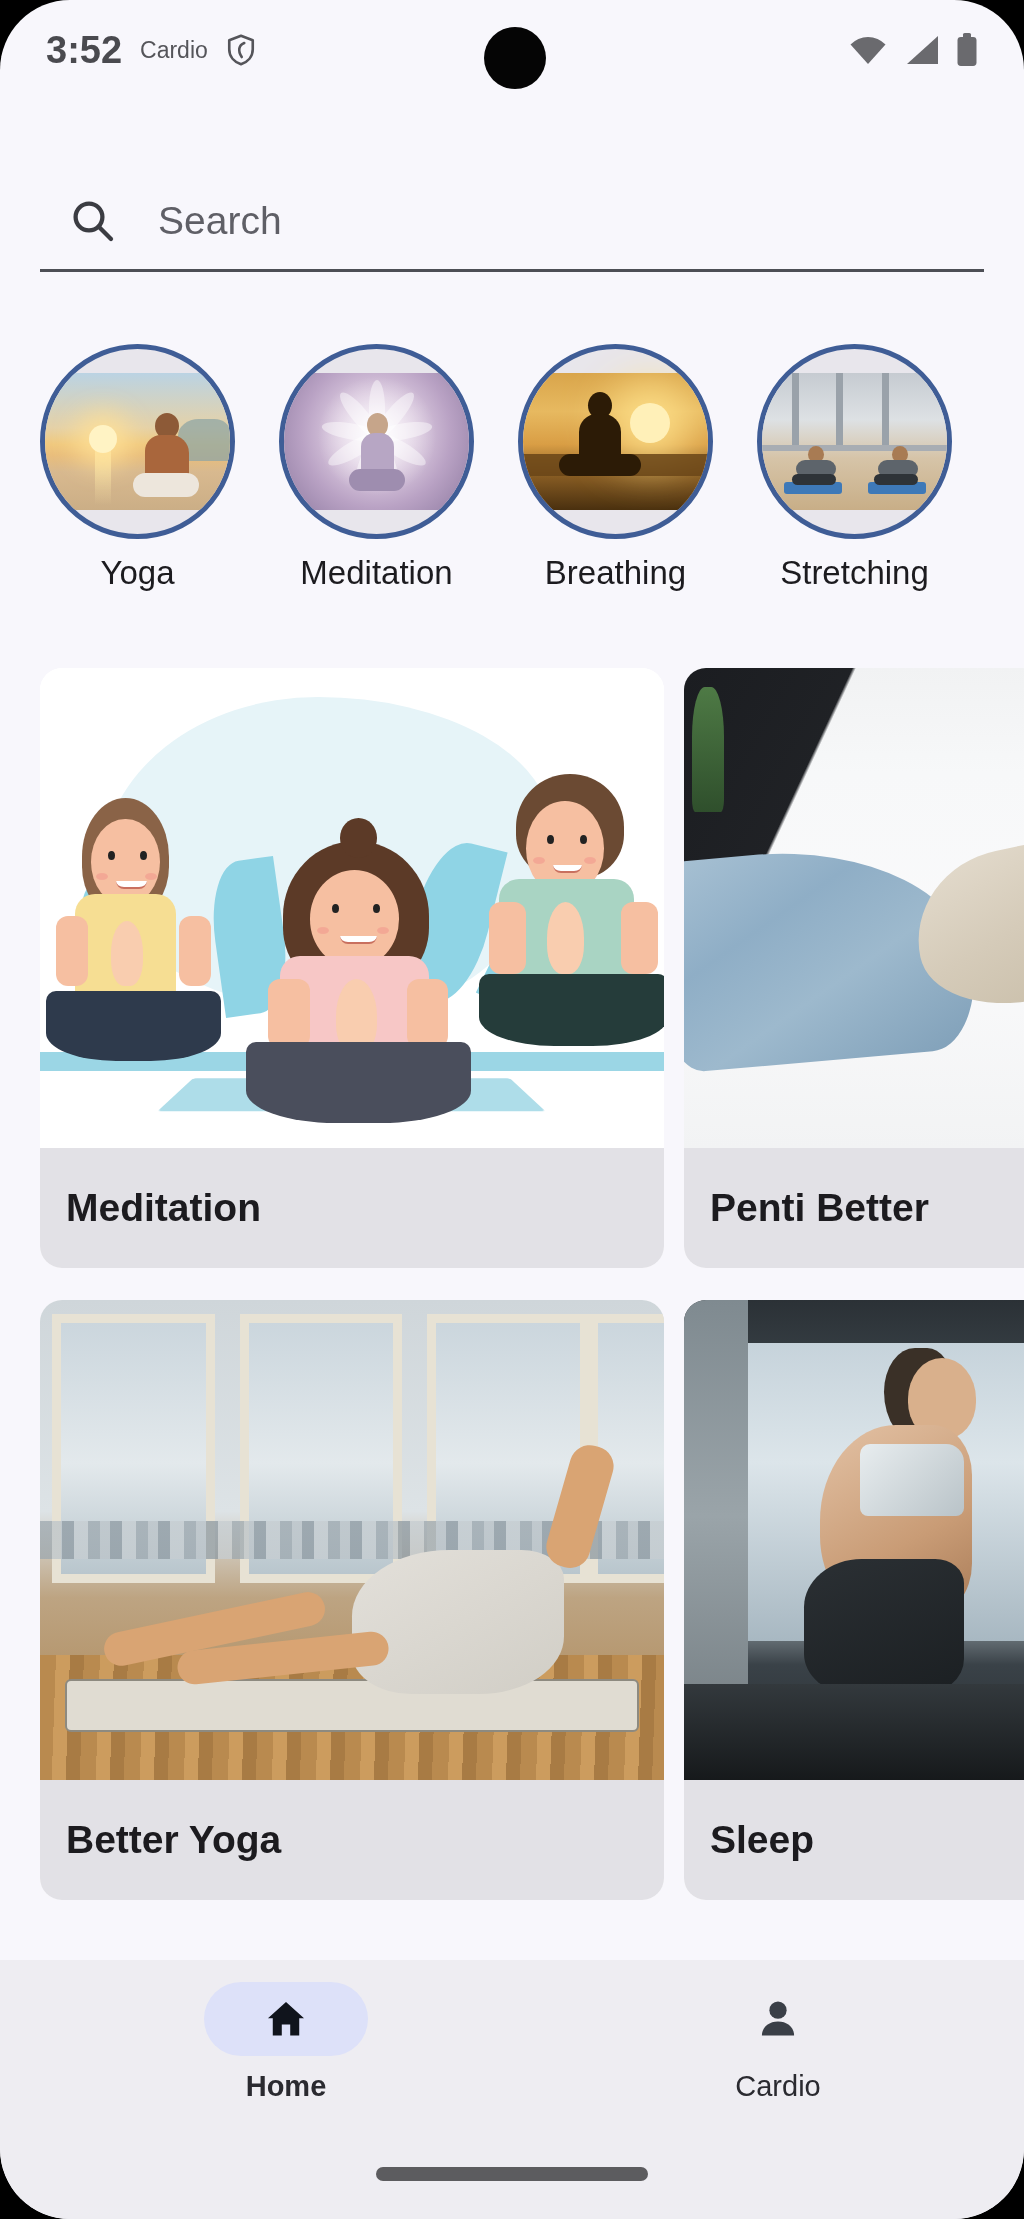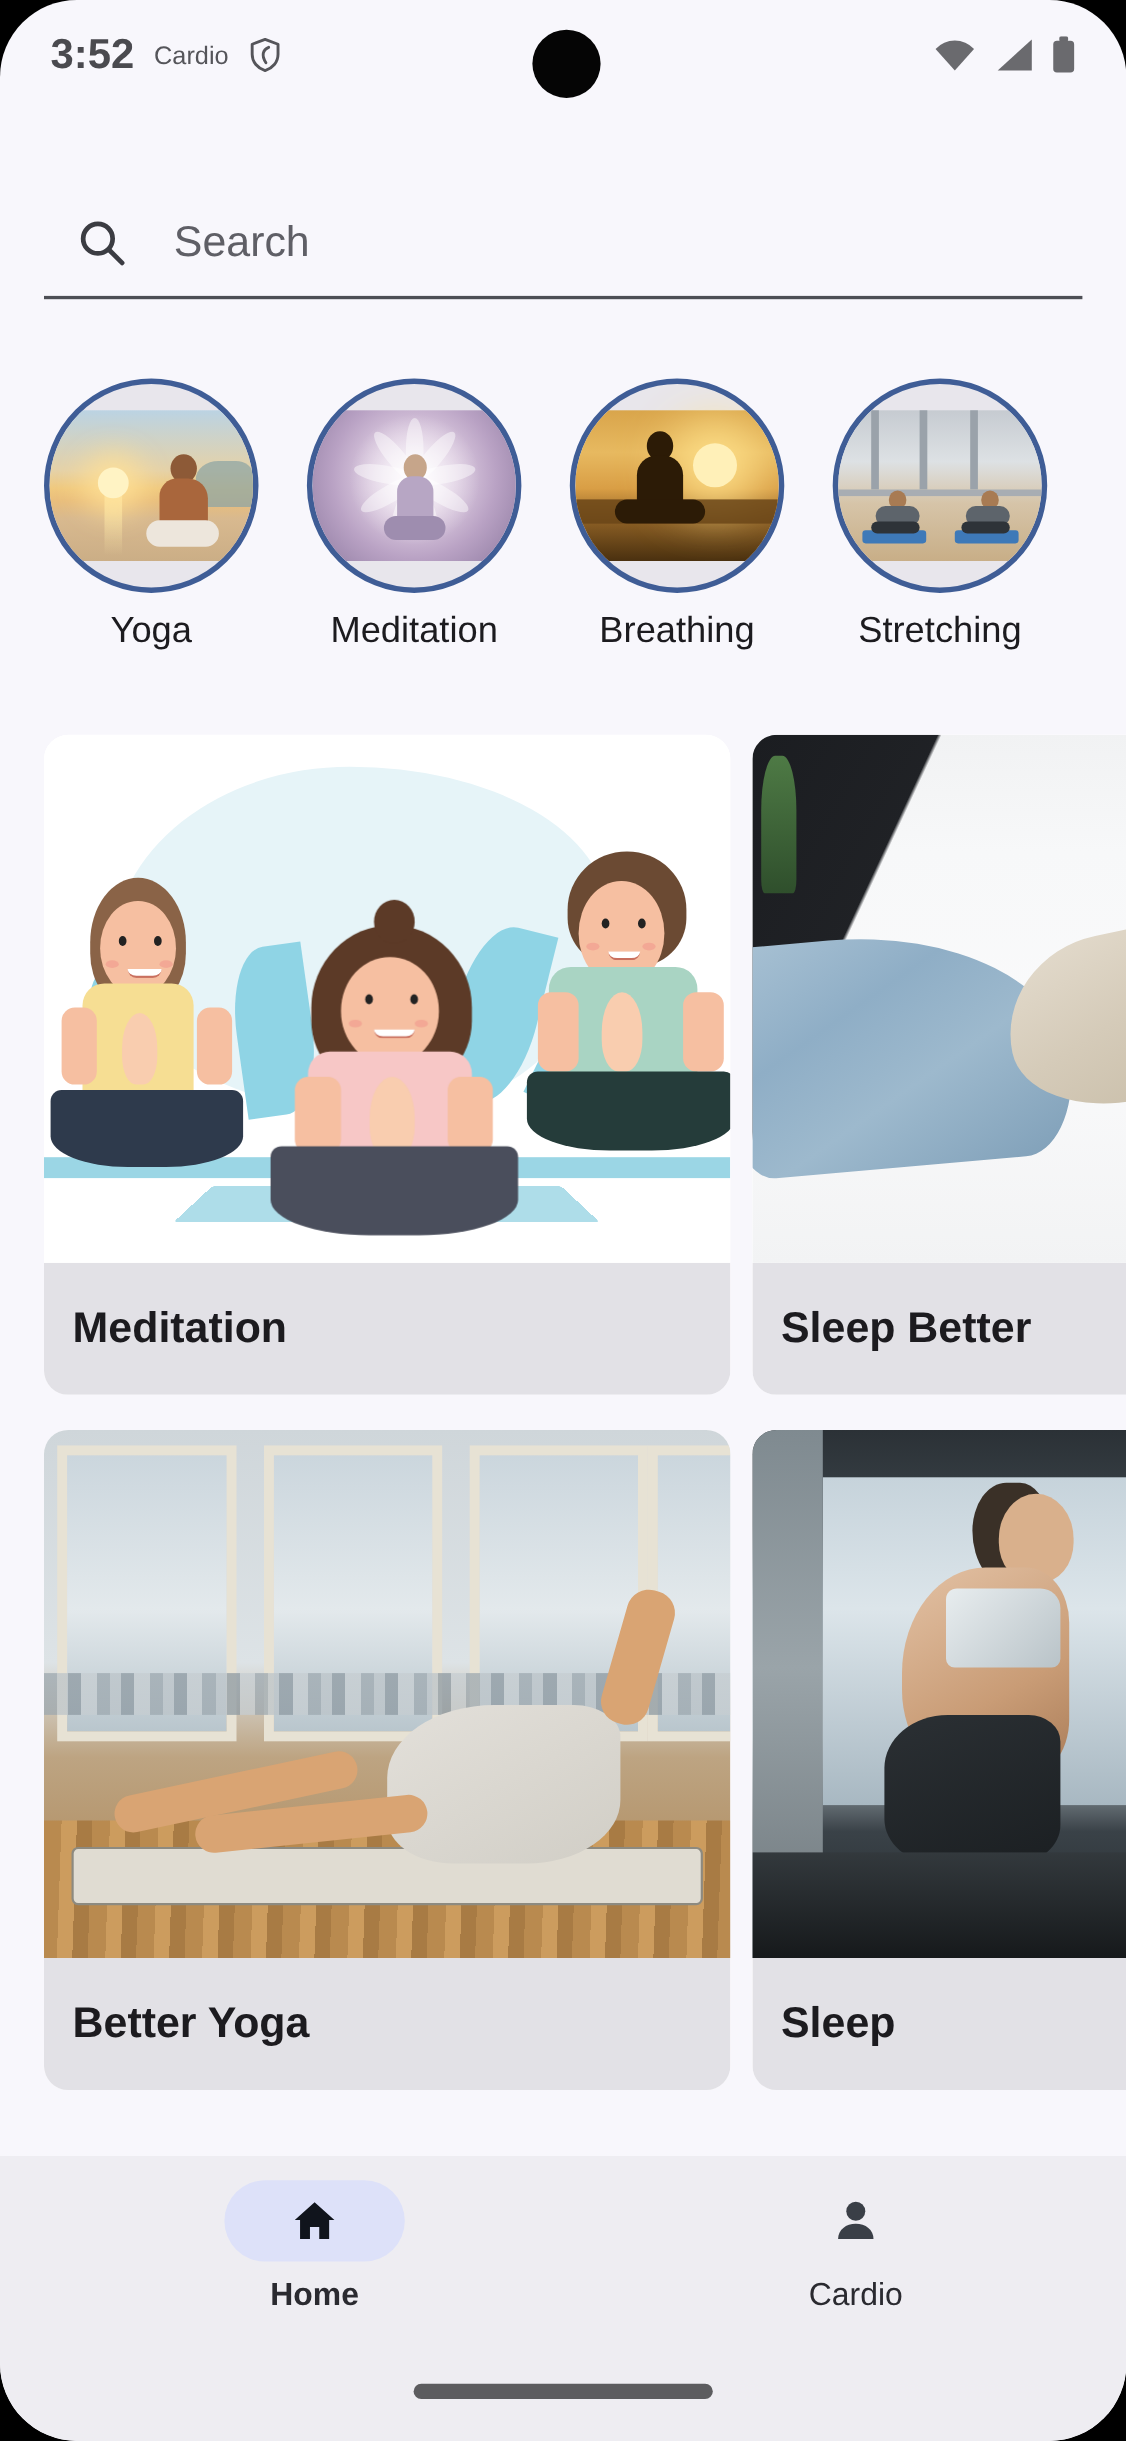--- a/index.html
+++ b/index.html
@@ -596,21 +596,21 @@
       </div>
     </div>
 
     <div class="card" style="left:684px; top:0; width:400px; height:600px;">
       <div class="card-media art-sleep">
         <div class="plant"></div>
         <div class="blanket"></div>
         <div class="legs2"></div>
       </div>
       <div class="card-label-bar">
-        <span class="card-label">Sleep Better</span>
+        <span class="card-label">Penti Better</span>
       </div>
     </div>
 
     <div class="card" style="left:40px; top:632px; width:624px; height:600px;">
       <div class="card-media art-qyoga">
         <div class="win" style="left:2%"></div>
         <div class="win" style="left:32%"></div>
         <div class="win" style="left:62%"></div>
         <div class="win" style="left:88%; width:14%;"></div>
         <div class="skyline"></div>

